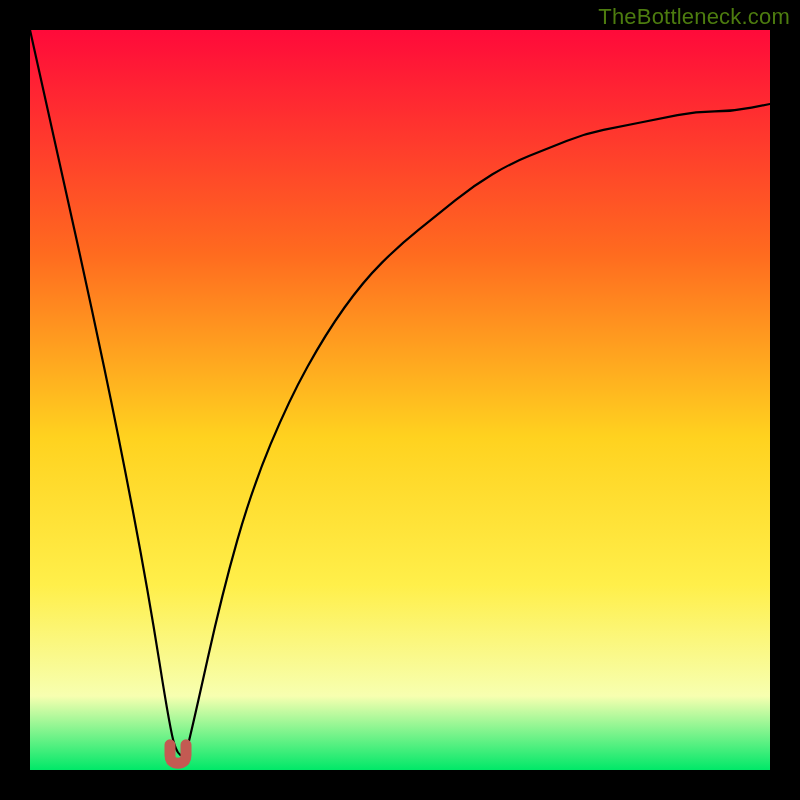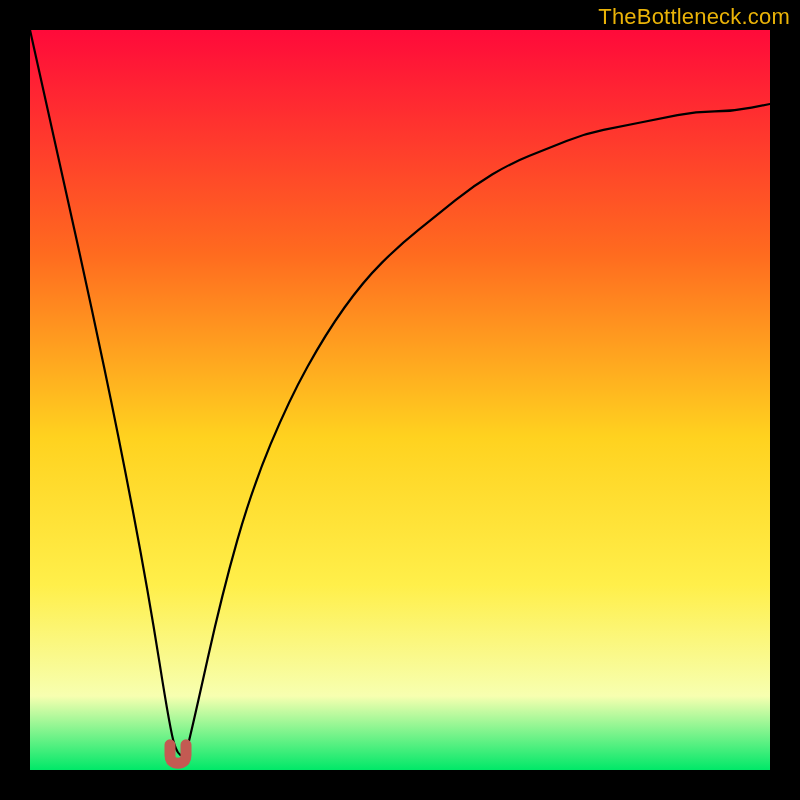--- a/index.html
+++ b/index.html
@@ -40,21 +40,21 @@
     width: 740px;
     height: 740px;
     pointer-events: none;
   }
   .watermark {
     position: absolute;
     top: 4px;
     right: 10px;
     font-family: Arial, Helvetica, sans-serif;
     font-size: 22px;
-    color: #eab308;
+    color: #4d7c0f;
     letter-spacing: 0.2px;
   }
 </style>
 </head>
 <body>
 
 <div class="frame">
 
   <div class="plot">
     <svg class="gradient" viewBox="0 0 740 740" preserveAspectRatio="none">

